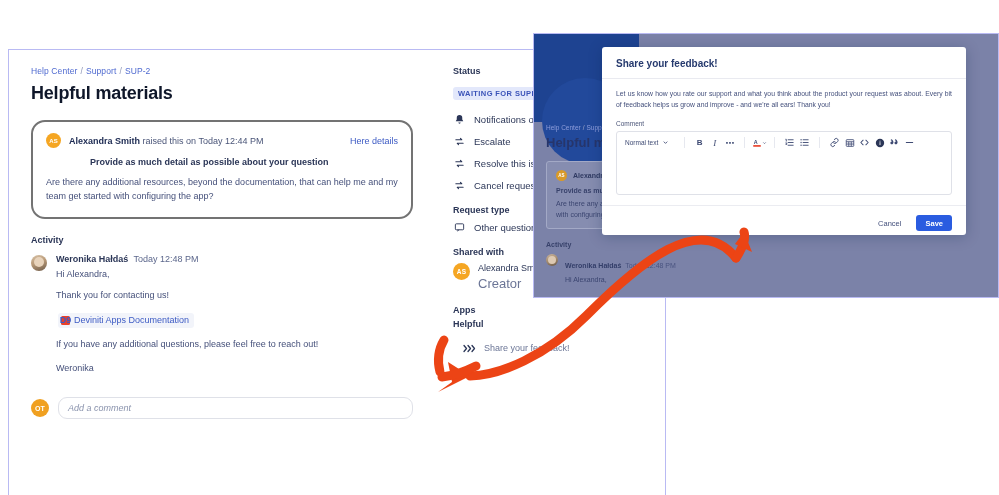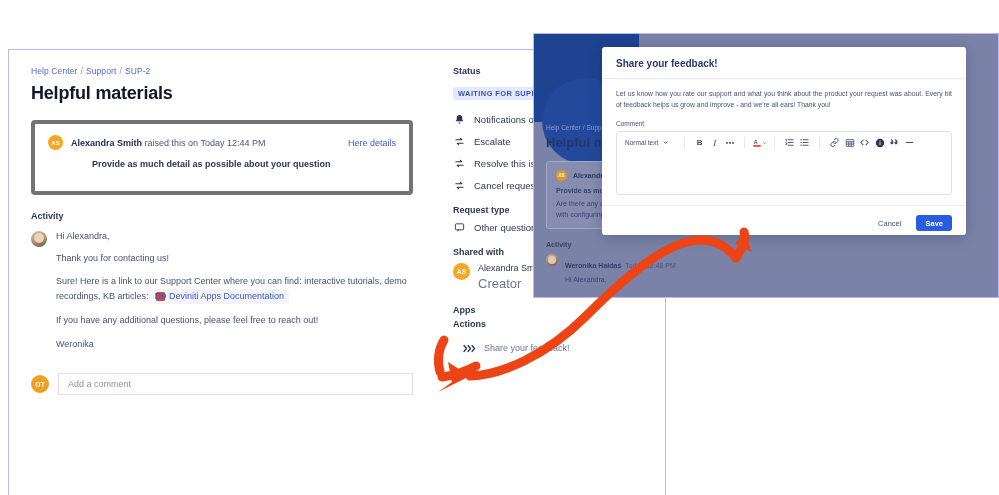--- a/index.html
+++ b/index.html
@@ -18,21 +18,21 @@
   .main-inner{position:absolute;left:0;top:0;right:0;bottom:0;display:flex;}
   .main-left{width:436px;padding:16px 0 0 22px;box-sizing:border-box;}
   .main-right{flex:1;padding:16px 0 0 8px;box-sizing:border-box;}
 
   .breadcrumb{font-size:8.5px;color:#4f6ad0;letter-spacing:.1px;margin-bottom:7px;}
   .breadcrumb .crumb{color:#4f6ad0;}
   .breadcrumb .sep{color:#8a93b5;margin:0 3px;}
   .page-title{font-size:18px;font-weight:600;color:#0f172a;margin:0 0 16px 0;letter-spacing:-.2px;}
 
   .detail-card{
-    border:4px solid #737373;border-radius:4px;padding:11px 13px 13px 13px;
+    border:2px solid #737373;border-radius:14px;padding:11px 13px 13px 13px;
     width:382px;box-sizing:border-box;background:#fff;
   }
   .detail-head{display:flex;align-items:center;margin-bottom:9px;}
   .avatar{
     width:15px;height:15px;border-radius:50%;background:#f5a623;color:#fff;
     font-size:6px;font-weight:700;display:flex;align-items:center;justify-content:center;
     flex:0 0 auto;letter-spacing:.2px;
   }
   .avatar.lg{width:17px;height:17px;font-size:6.5px;}
   .avatar.ot{width:18px;height:18px;font-size:7px;background:#f0a020;}
@@ -64,23 +64,23 @@
     padding:1px 5px 1px 3px;margin-left:2px;
   }
   .favicon{
     width:9px;height:9px;border-radius:1.5px;background:#e8412b;color:#fff;font-size:5px;
     font-weight:700;display:flex;align-items:center;justify-content:center;line-height:1;
   }
   .link-chip span{color:#3d5bc4;font-size:9px;text-align:center;}
 
   .comment-row{display:flex;align-items:center;margin-top:12px;gap:9px;}
   .comment-input{
-    flex:1;max-width:355px;height:22px;border:1px solid #dfe1e8;border-radius:0;background:#fff;
+    flex:1;max-width:355px;height:22px;border:1px solid #dfe1e8;border-radius:9px;background:#fff;
     display:flex;align-items:center;padding:0 9px;box-sizing:border-box;
-    font-size:9px;color:#8a93ad;
+    font-size:9px;color:#8a93ad;font-style:italic;
   }
 
   
   .sb-h{font-size:9px;font-weight:700;color:#2b3657;margin:0 0 6px 0;}
   .sb-h.sp{margin-top:14px;}
   .status-badge{
     display:inline-block;background:#e3e8fb;color:#3b53b8;font-size:7.5px;font-weight:700;
     letter-spacing:.4px;padding:2px 5px;border-radius:3px;margin-bottom:13px;
   }
   .sb-item{display:flex;align-items:center;gap:9px;margin-bottom:10px;}
@@ -181,30 +181,34 @@
 
         <div class="detail-card">
           <div class="detail-head">
             <div class="avatar">AS</div>
             <div class="raised-line">
               <b>Alexandra Smith</b><span> raised this on Today 12:44 PM</span>
             </div>
             <div class="hide-details">Here details</div>
           </div>
           <div class="q-label">Provide as much detail as possible about your question</div>
+          <div class="q-body">Are there any additional resources, beyond the documentation, that can help me and my team get started with configuring the app?</div>
         </div>
 
         <div class="activity-label">Activity</div>
 
         <div class="act-row">
           <div class="act-ava"></div>
           <div class="act-body">
+            <div class="act-head">
+              <b>Weronika Hałdaś</b><span class="ts">Today 12:48 PM</span>
+            </div>
             <p class="act-p tight">Hi Alexandra,</p>
             <p class="act-p" style="margin-top:8px">Thank you for contacting us!</p>
-            <p class="act-p" style="margin-bottom:4px"><span>Sure! Here is a link to our Support Center where you can find: interactive tutorials, demo recordings, KB articles:</span>
+            <p class="act-p" style="margin-bottom:4px">
               <span class="link-chip">
                   <span class="favicon">D9</span>
                   <span>Deviniti Apps Documentation</span>
                 </span>
             </p>
             <p class="act-p" style="margin-top:10px">If you have any additional questions, please feel free to reach out!</p>
             <p class="act-p">Weronika</p>
           </div>
         </div>
 
@@ -271,21 +275,21 @@
         <div class="sb-h sp">Shared with</div>
         <div class="shared-row">
           <div class="avatar lg">AS</div>
           <div>
             <div class="shared-name">Alexandra Smith</div>
             <div class="shared-role">Creator</div>
           </div>
         </div>
 
         <div class="apps-h" style="margin-top:14px">Apps</div>
-        <div class="actions-h">Actions</div>
+        <div class="actions-h">Helpful</div>
         <div class="action-row">
           <span class="ic">
             <svg width="13" height="9" viewBox="0 0 26 18" fill="none" stroke="#2b3657" stroke-width="2.6" stroke-linecap="round" stroke-linejoin="round">
                 <path d="M2 3l5 6-5 6"></path>
                 <path d="M10 3l5 6-5 6"></path>
                 <path d="M18 3l5 6-5 6"></path>
               </svg>
           </span>
           <span class="tx">Share your feedback!</span>
         </div>

